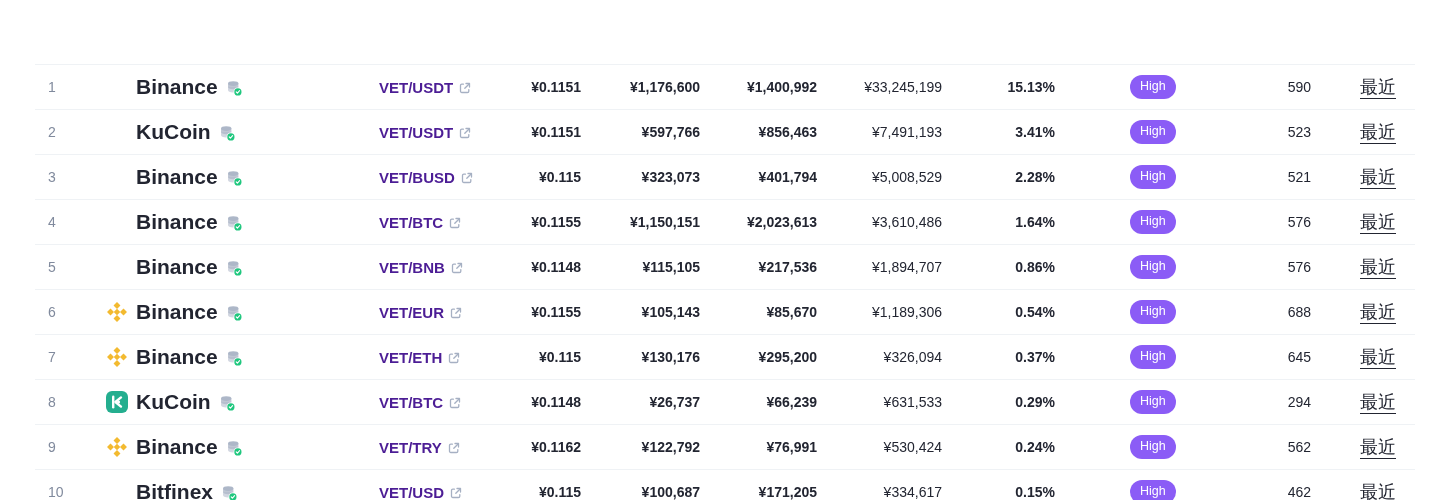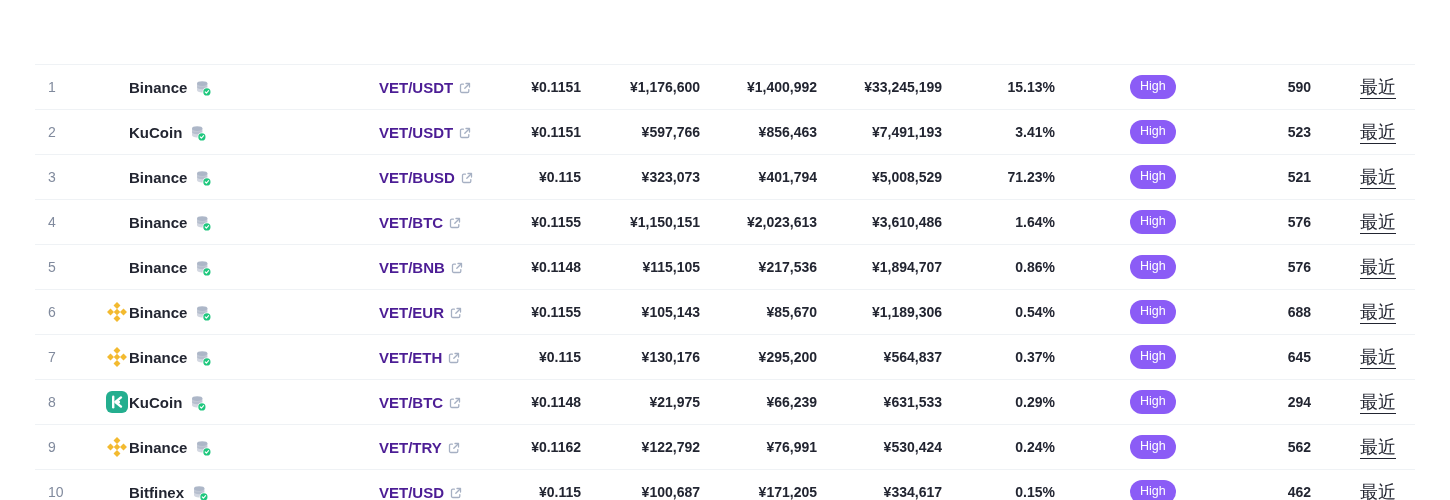--- a/index.html
+++ b/index.html
@@ -21,28 +21,28 @@
     height: 45px;
     border-top: 1px solid #EFF2F5;
     background: #fff;
   }
   .c { font-size: 14px; }
   .c-rank { color: #808A9D; padding-left: 13px; }
   .c-exchange {
     display: flex; align-items: center; padding-left: 10px;
   }
   .logo-slot { width: 24px; height: 24px; flex: none; display: flex; align-items: center; justify-content: center; }
-  .exch-name { font-size: 15px; font-weight: 700; color: #222531; text-decoration: none; text-align: center; }
+  .exch-name { font-size: 21px; font-weight: 700; color: #222531; margin-left: 7px; text-decoration: none; text-align: center; }
   .db-icon { margin-left: 8px; display: inline-flex; margin-top: 3px; }
   .c-pair { padding-left: 34px; display: flex; align-items: center; }
   .pair-link { color: #4c1d95; font-size: 15px; font-weight: 600; text-decoration: none; }
   .ext-icon { margin-left: 6px; display: inline-flex; margin-top: 1px; }
   .num { text-align: right; padding-right: 4px; color: #222531; }
   .w6 { font-weight: 600; text-align: right; }
-  .w4 { font-weight: 700; text-align: right; }
+  .w4 { font-weight: 400; text-align: right; }
   .c-badge { padding-left: 71px; }
   .badge {
     display: inline-block;
     background: #8b5cf6;
     color: #ffffff;
     font-size: 12.5px;
     font-weight: 400;
     line-height: 1;
     padding: 5px 10px 6px 10px;
     border-radius: 14px;
@@ -199,21 +199,21 @@
           <path d="M7 1.5 h3.5 v3.5"></path>
           <path d="M10.3 1.7 L5.8 6.2"></path>
         </svg>
       </span>
     </div>
 
     <div class="c num w6">¥0.115</div>
     <div class="c num w6">¥323,073</div>
     <div class="c num w6">¥401,794</div>
     <div class="c num w4">¥5,008,529</div>
-    <div class="c num w6">71.23%</div>
+    <div class="c num w6">2.28%</div>
 
     <div class="c c-badge">
       <span class="badge">High</span>
     </div>
 
     <div class="c num w4">521</div>
 
     <div class="c c-updated">
       <a class="updated-link">最近</a>
     </div>
@@ -420,21 +420,21 @@
           <path d="M4.4 2.2 H2.8 A1.3 1.3 0 0 0 1.5 3.5 v5.7 A1.3 1.3 0 0 0 2.8 10.5 h5.7 A1.3 1.3 0 0 0 9.8 9.2 V7.6"></path>
           <path d="M7 1.5 h3.5 v3.5"></path>
           <path d="M10.3 1.7 L5.8 6.2"></path>
         </svg>
       </span>
     </div>
 
     <div class="c num w6">¥0.115</div>
     <div class="c num w6">¥130,176</div>
     <div class="c num w6">¥295,200</div>
-    <div class="c num w4">¥564,837</div>
+    <div class="c num w4">¥326,094</div>
     <div class="c num w6">0.37%</div>
 
     <div class="c c-badge">
       <span class="badge">High</span>
     </div>
 
     <div class="c num w4">645</div>
 
     <div class="c c-updated">
       <a class="updated-link">最近</a>
@@ -475,21 +475,21 @@
       <span class="ext-icon">
         <svg width="12" height="12" viewBox="0 0 12 12" stroke="#A6B0C3" stroke-width="1.3" fill="none" stroke-linecap="round" stroke-linejoin="round">
           <path d="M4.4 2.2 H2.8 A1.3 1.3 0 0 0 1.5 3.5 v5.7 A1.3 1.3 0 0 0 2.8 10.5 h5.7 A1.3 1.3 0 0 0 9.8 9.2 V7.6"></path>
           <path d="M7 1.5 h3.5 v3.5"></path>
           <path d="M10.3 1.7 L5.8 6.2"></path>
         </svg>
       </span>
     </div>
 
     <div class="c num w6">¥0.1148</div>
-    <div class="c num w6">¥21,975</div>
+    <div class="c num w6">¥26,737</div>
     <div class="c num w6">¥66,239</div>
     <div class="c num w4">¥631,533</div>
     <div class="c num w6">0.29%</div>
 
     <div class="c c-badge">
       <span class="badge">High</span>
     </div>
 
     <div class="c num w4">294</div>
 

